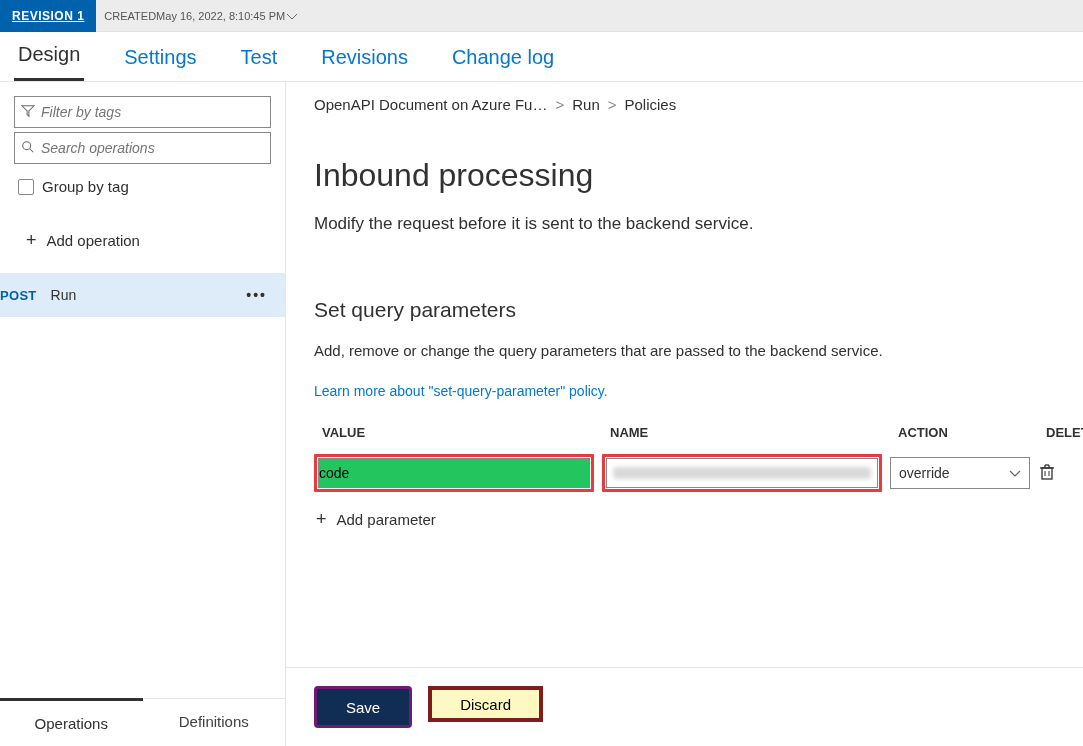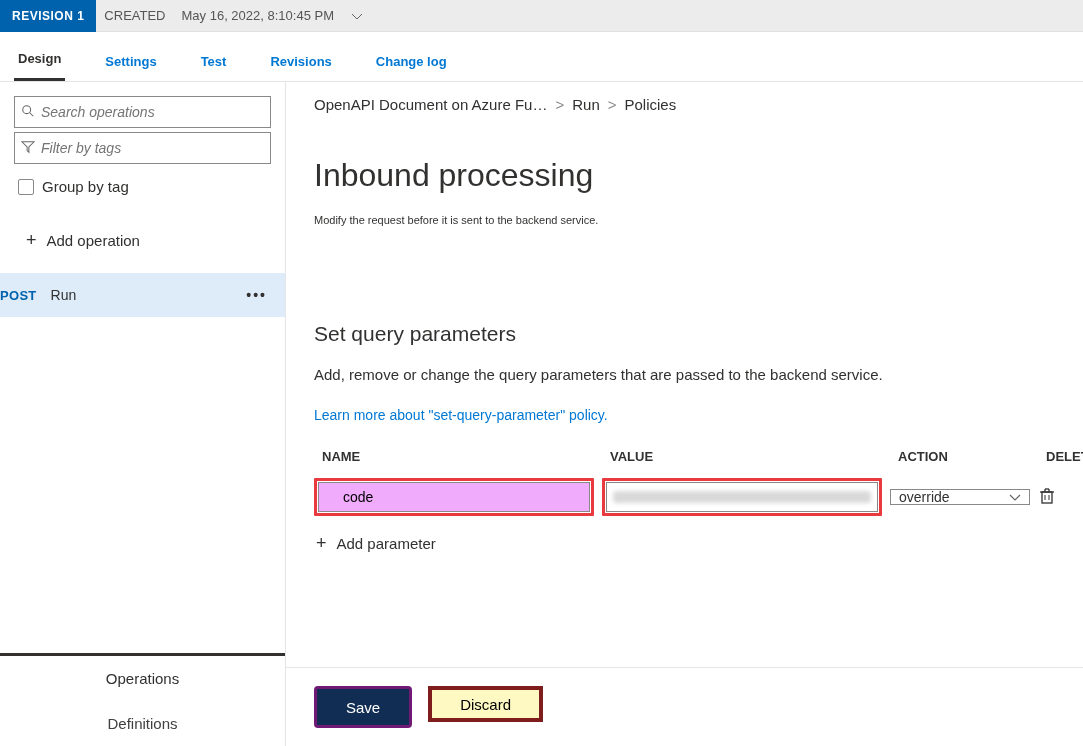--- a/index.html
+++ b/index.html
@@ -1,27 +1,27 @@
 <!DOCTYPE html>
 <html><head>
 <meta charset="utf-8">
 <style>
   * { box-sizing: border-box; margin: 0; padding: 0; }
   body { font-family: "Segoe UI", Arial, sans-serif; font-size: 14px; color: #323130; width: 1083px; height: 746px; overflow: hidden; background: #fff; }
 
   
   .rev-bar { display: flex; align-items: center; background: #ececec; border-bottom: 1px solid #e1e1e1; height: 32px; }
-  .rev-badge { background: #0062ad; color: #fff; font-weight: 600; font-size: 12px; padding: 0 12px; height: 32px; display: flex; align-items: center; letter-spacing: .5px; }
-  .rev-created { color: #555; font-size: 13px; padding: 0 8px; display: flex; align-items: center; gap: 16px; }
+  .rev-badge { background: #0062ad; color: #fff; font-weight: 600; font-size: 12px; padding: 0 12px; height: 32px; display: flex; align-items: center; letter-spacing: .5px; text-decoration: underline; }
+  .rev-created { color: #555; font-size: 11px; padding: 0 8px; display: flex; align-items: center; gap: 0; }
   .chev-down { display:inline-block; }
   .chev-down svg { display:block; }
 
   
   .tab-bar { display: flex; border-bottom: 1px solid #e5e5e5; padding-left: 14px; height: 50px; align-items: flex-end; gap: 36px; }
-  .tab { padding: 0 4px 12px 4px; color: #0078d4; font-size: 13px; cursor: pointer; font-weight: bold; }
+  .tab { padding: 0 4px 12px 4px; color: #0078d4; font-size: 20px; cursor: pointer; }
   .tab.active { color: #323130; border-bottom: 3px solid #323130; }
 
   
   .main { display: flex; height: calc(746px - 32px - 50px); }
   .sidebar { width: 286px; border-right: 1px solid #e5e5e5; display: flex; flex-direction: column; position: relative; }
   .content { flex: 1; overflow: auto; display:flex; flex-direction:column; }
 
   
   .side-top { padding: 14px 14px 0 14px; }
   .sb-input { display:flex; align-items:center; height:32px; border:1px solid #8a8886; margin-bottom:4px; padding:0 6px; gap:6px; }
@@ -33,46 +33,46 @@
   .sb-section { padding-left: 26px; }
   .sb-add { display:flex; align-items:center; gap:10px; color:#323130; font-size:15px; padding: 16px 0 24px 0; cursor:pointer; }
   .sb-head { font-weight:600; font-size:15px; padding-bottom:18px; }
   .op-item { display:flex; align-items:center; justify-content:space-between; background:#deecf9; margin-left:-26px; padding: 14px 18px 14px 26px; }
   .op-left { display:flex; gap:14px; align-items:center; }
   .op-method { color:#0062ad; font-weight:700; font-size:13px; letter-spacing:.3px; }
   .op-name { color:#323130; }
   .op-more { color:#323130; font-weight:bold; letter-spacing:2px; cursor:pointer; }
 
   
-  .sb-bottom { position:absolute; bottom:0; left:0; right:0; display:flex; border-top:1px solid #e5e5e5;flex-direction:column; }
+  .sb-bottom { position:absolute; bottom:0; left:0; right:0; display:flex; border-top:1px solid #e5e5e5; }
   .sb-bot-tab { flex:1; text-align:center; padding:14px 0; font-size:15px; cursor:pointer; }
   .sb-bot-tab.active { border-top:3px solid #323130; margin-top:-1px; color:#323130; }
   .sb-bot-tab.link { color:#404040; }
 
   
   .content-inner { padding: 14px 28px 0 28px; flex:1; }
   .crumbs { display:flex; align-items:center; gap:8px; color:#323130; font-size:15px; flex-wrap:wrap; }
   .crumbs .sep { color:#888; }
   h1 { font-weight:400; font-size:32px; margin-top:44px; }
-  .subtitle { margin-top:20px; font-size:11px; }
-  h2 { font-weight:400; font-size:21px; margin-top:96px; }
+  .subtitle { margin-top:20px; font-size:17px; }
+  h2 { font-weight:400; font-size:21px; margin-top:64px; }
   .desc { margin-top:20px; font-size:15px; }
   .link { color:#0078d4; cursor:pointer; }
   .learn { margin-top:24px; }
 
   
   .qp-table { margin-top:26px; }
   .qp-head { display:grid; grid-template-columns: 280px 280px 140px auto; gap:8px; font-weight:700; font-size:13px; padding: 0 8px 14px 8px; }
   .qp-row { display:grid; grid-template-columns: 280px 280px 140px auto; gap:8px; align-items:center; padding: 0; }
   .cell-wrap { padding:0; }
   .redbox { border:3px solid #e83a3f; padding:1px; border-radius:1px; }
-  .textbox { border:1px solid #8a8886; height:30px; padding:0 24px; font-size:14px; width:100%; background:#f0abfc; }
+  .textbox { border:1px solid #8a8886; height:30px; padding:0 0; font-size:14px; width:100%; background:#22c55e; }
   .valbox { border:1px solid #8a8886; height:30px; width:100%; background:#fff; position:relative; overflow:hidden; }
   .valbox::after { content:""; position:absolute; left:6px; right:6px; top:8px; bottom:8px; background:#d9d9d9; filter:blur(2px); border-radius:3px; }
-  .selectbox { border:1px solid #8a8886; height:16px; display:flex; align-items:center; justify-content:space-between; padding:0 8px; font-size:14px; background:#fff; cursor:pointer; }
+  .selectbox { border:1px solid #8a8886; height:32px; display:flex; align-items:center; justify-content:space-between; padding:0 8px; font-size:14px; background:#fff; cursor:pointer; }
   .del-cell { display:flex; justify-content:flex-end; padding-right:6px; }
   .del-btn { cursor:pointer; }
   .add-param { display:flex; align-items:center; gap:10px; padding: 18px 0 0 2px; font-size:15px; cursor:pointer; }
 
   
   .footer { border-top:1px solid #e5e5e5; padding: 18px 28px; display:flex; gap:16px; }
   .btn { height:36px; padding:0 28px; font-size:15px; cursor:pointer; border:4px solid #7f1d1d; background:#fef9c3; }
   .btn-primary { background:#112d54; color:#fff; border:1px solid #112d54; }
   .redwrap { border:3px solid #701a75; display:inline-block; border-radius:4px; }
 
@@ -103,33 +103,33 @@
   <div class="tab">Change log</div>
 </div>
 
 <div class="main">
 
   <div class="sidebar">
     <div class="side-top">
       <div class="sb-input">
         <span>
           <svg class="icon-sm" viewBox="0 0 16 16">
+              <polygon points="1,2 15,2 9,8 9,14 7,12 7,8" fill="none" stroke="#666" stroke-width="1.2"></polygon>
+            </svg>
+        </span>
+        <input type="text" placeholder="Filter by tags" style="">
+      </div>
+      <div class="sb-input">
+        <span>
+          <svg class="icon-sm" viewBox="0 0 16 16">
               <circle cx="6.5" cy="6.5" r="4.5" fill="none" stroke="#666" stroke-width="1.2"></circle>
               <line x1="10" y1="10" x2="14" y2="14" stroke="#666" stroke-width="1.2"></line>
             </svg>
         </span>
         <input type="text" placeholder="Search operations" style="">
-      </div>
-      <div class="sb-input">
-        <span>
-          <svg class="icon-sm" viewBox="0 0 16 16">
-              <polygon points="1,2 15,2 9,8 9,14 7,12 7,8" fill="none" stroke="#666" stroke-width="1.2"></polygon>
-            </svg>
-        </span>
-        <input type="text" placeholder="Filter by tags" style="">
       </div>
       <div class="sb-row">
         <span class="sb-checkbox"></span>
         <span>Group by tag</span>
       </div>
     </div>
 
     <div class="sb-section">
       <div class="sb-add">
         <span class="plus">+</span>
@@ -163,22 +163,22 @@
 
       <h1>Inbound processing</h1>
       <p class="subtitle">Modify the request before it is sent to the backend service.</p>
 
       <h2>Set query parameters</h2>
       <p class="desc">Add, remove or change the query parameters that are passed to the backend service.</p>
       <p class="learn"><span class="link">Learn more about "set-query-parameter" policy.</span></p>
 
       <div class="qp-table">
         <div class="qp-head">
+          <div>VALUE</div>
           <div>NAME</div>
-          <div>VALUE</div>
           <div>ACTION</div>
           <div style="text-align:right">DELETE</div>
         </div>
         <div class="qp-row">
           <div class="cell-wrap">
             <div class="redbox">
               <input class="textbox" type="text" value="code" style="">
             </div>
           </div>
           <div class="cell-wrap">

